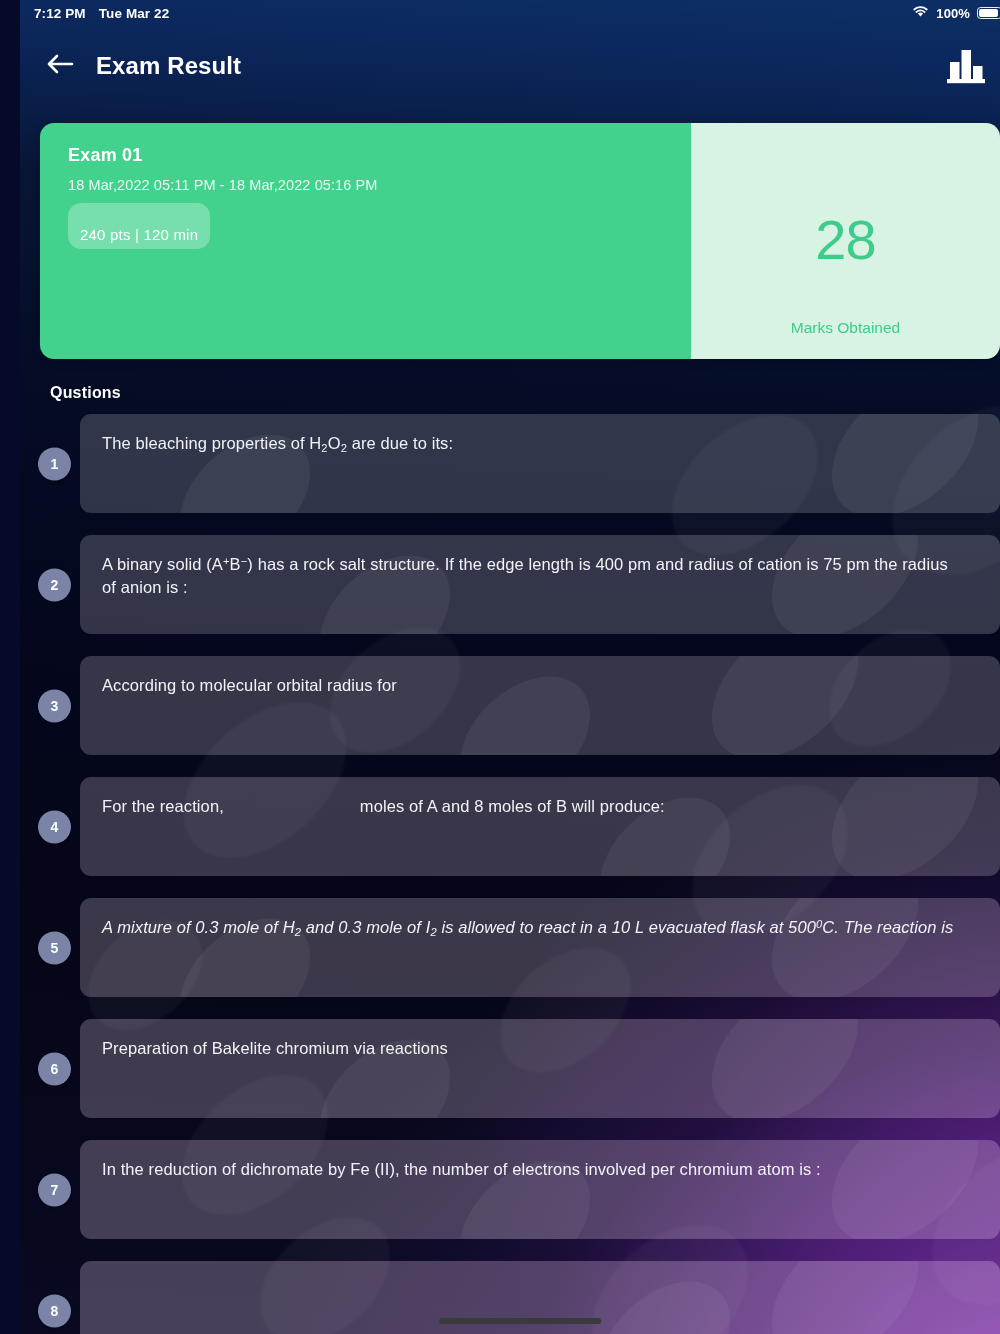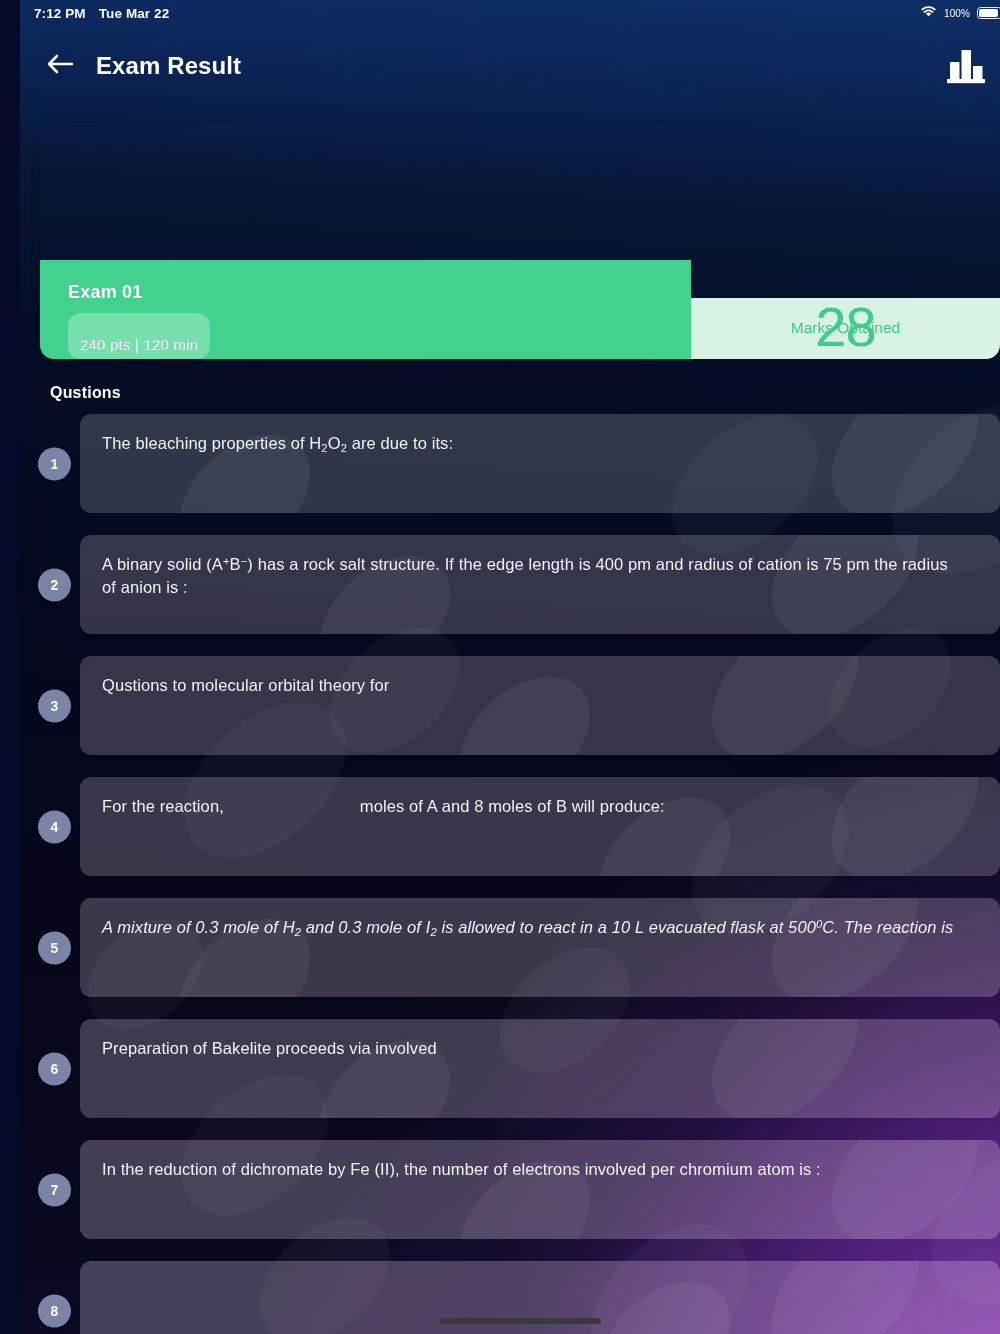--- a/index.html
+++ b/index.html
@@ -33,21 +33,21 @@
   .statusbar {
     position:relative; height:26px;
     display:flex; align-items:center;
     padding:0 18px 0 14px;
     color:#ffffff;
     font-size:13.5px; font-weight:bold;
     letter-spacing:.1px;
   }
   .sb-left { display:flex; align-items:center; gap:13px; }
   .sb-right { margin-left:auto; display:flex; align-items:center; gap:7px; }
-  .sb-batt-pct { font-size:10px; font-weight:normal; }
+  .sb-batt-pct { font-size:13px; font-weight:bold; }
   .batt {
     width:25px; height:12px; border:1.6px solid rgba(255,255,255,0.92);
     border-radius:3.5px; position:relative; display:inline-block;
   }
   .batt::after {
     content:""; position:absolute; right:-4px; top:3.4px;
     width:2px; height:4px; border-radius:0 2px 2px 0;
     background:rgba(255,255,255,0.6);
   }
   .batt i {
@@ -73,21 +73,20 @@
 
   
   .resultcard {
     position:relative;
     margin:17px 20px 0 20px;
     height:236px;
     border-radius:14px;
     overflow:hidden;
     display:flex;
     box-shadow:0 2px 10px rgba(0,0,0,0.25);
-    align-items:flex-end;
   }
   .rc-left {
     flex:0 0 651px;
     background:#43d18e;
     padding:22px 24px 0 28px;
   }
   .rc-title { color:#ffffff; font-size:18px; font-weight:bold; letter-spacing:.2px; }
   .rc-dates { color:#eafaf2; font-size:14.5px; margin-top:11px; letter-spacing:.1px; }
   .rc-pill {
     display:inline-block; margin-top:10px;
@@ -202,20 +201,21 @@
           <rect x="31" y="22" width="9.5" height="13" fill="#fff"></rect>
           <rect x="5" y="35" width="38" height="4.2" fill="#fff"></rect>
         </svg>
       </span>
     </div>
   </div>
 
   <div class="resultcard">
     <div class="rc-left">
       <div class="rc-title">Exam 01</div>
+      <div class="rc-dates">18 Mar,2022 05:11 PM - 18 Mar,2022 05:16 PM</div>
       <div class="rc-pill">240 pts | 120 min</div>
     </div>
     <div class="rc-right">
       <div class="rc-score">28</div>
       <div class="rc-scorelabel">Marks Obtained</div>
     </div>
   </div>
 
   <div class="sectitle">Qustions</div>
   <div class="qlist" id="qlist">
@@ -233,21 +233,21 @@
           <span class="deco" style="width: 170px; height: 110px; right: 70px; top: -22px; transform: rotate(-42deg);"></span>
           <span class="deco" style="width: 150px; height: 100px; left: 230px; bottom: -34px; transform: rotate(-42deg);"></span>
           <div class="qtext">A binary solid (A<sup>+</sup>B<sup>−</sup>) has a rock salt structure. If the edge length is 400 pm and radius of cation is 75 pm the radius of anion is :</div>
         </div>
       </div>
       <div class="qrow">
         <div class="qbadge">3</div>
         <div class="qcard" style="background: rgba(255, 244, 255, 0.2);">
           <span class="deco" style="width: 170px; height: 110px; right: 130px; top: -22px; transform: rotate(-42deg);"></span>
           <span class="deco" style="width: 150px; height: 100px; left: 370px; bottom: -34px; transform: rotate(-42deg);"></span>
-          <div class="qtext">Qustions to molecular orbital theory for</div>
+          <div class="qtext">According to molecular orbital radius for</div>
         </div>
       </div>
       <div class="qrow">
         <div class="qbadge">4</div>
         <div class="qcard" style="background: rgba(255, 238, 255, 0.21);">
           <span class="deco" style="width: 170px; height: 110px; right: 10px; top: -22px; transform: rotate(-42deg);"></span>
           <span class="deco" style="width: 150px; height: 100px; left: 510px; bottom: -34px; transform: rotate(-42deg);"></span>
           <div class="qtext">For the reaction,<span class="gap"></span>moles of A and 8 moles of B will produce:</div>
         </div>
       </div>
@@ -257,21 +257,21 @@
           <span class="deco" style="width: 170px; height: 110px; right: 70px; top: -22px; transform: rotate(-42deg);"></span>
           <span class="deco" style="width: 150px; height: 100px; left: 90px; bottom: -34px; transform: rotate(-42deg);"></span>
           <div class="qtext">A mixture of 0.3 mole of H<sub>2</sub> and 0.3 mole of I<sub>2</sub> is allowed to react in a 10 L evacuated flask at 500<sup>0</sup>C. The reaction is</div>
         </div>
       </div>
       <div class="qrow">
         <div class="qbadge">6</div>
         <div class="qcard" style="background: rgba(255, 226, 255, 0.235);">
           <span class="deco" style="width: 170px; height: 110px; right: 130px; top: -22px; transform: rotate(-42deg);"></span>
           <span class="deco" style="width: 150px; height: 100px; left: 230px; bottom: -34px; transform: rotate(-42deg);"></span>
-          <div class="qtext">Preparation of Bakelite proceeds via involved</div>
+          <div class="qtext">Preparation of Bakelite chromium via reactions</div>
         </div>
       </div>
       <div class="qrow">
         <div class="qbadge">7</div>
         <div class="qcard" style="background: rgba(255, 221, 255, 0.247);">
           <span class="deco" style="width: 170px; height: 110px; right: 10px; top: -22px; transform: rotate(-42deg);"></span>
           <span class="deco" style="width: 150px; height: 100px; left: 370px; bottom: -34px; transform: rotate(-42deg);"></span>
           <div class="qtext">In the reduction of dichromate by Fe (II), the number of electrons involved per chromium atom is :</div>
         </div>
       </div>

